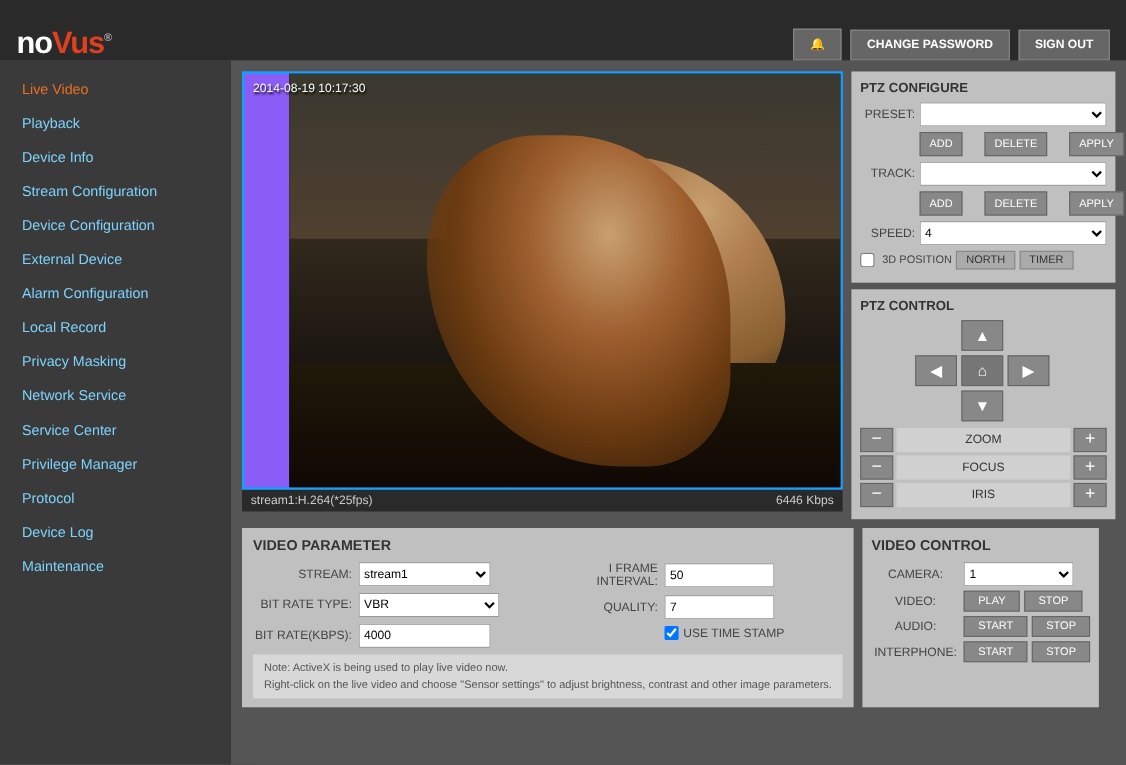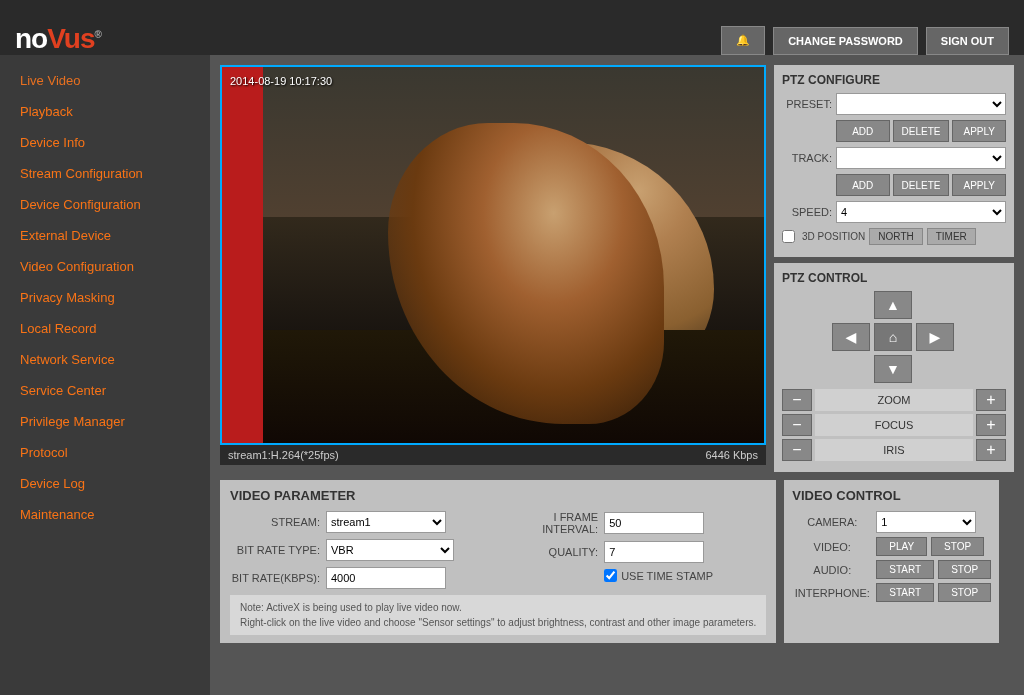--- a/index.html
+++ b/index.html
@@ -44,21 +44,21 @@
 
     
     #sidebar {
       width: 210px;
       background: #3a3a3a;
       padding: 10px 0;
       flex-shrink: 0;
     }
     .nav-item {
       padding: 8px 20px;
-      color: #f97316;
+      color: #7dd3fc;
       cursor: pointer;
       font-size: 13px;
     }
     .nav-item.active { color: #e87020; }
 
     
     #content {
       flex: 1;
       background: #555;
       padding: 10px;
@@ -73,21 +73,21 @@
       display: flex;
       gap: 8px;
     }
 
     
     #video-section {
       flex: 1;
     }
     #video-container {
       border: 2px solid #00aaff;
-      background: #b91c1c;
+      background: #8b5cf6;
       position: relative;
       width: 100%;
       height: 380px;
       padding-left: 41px;
     }
     #video-placeholder {
       width: 100%;
       height: 100%;
       background: #1a1a1a;
       display: flex;
@@ -173,21 +173,21 @@
       background: #888;
       border: 1px solid #666;
       color: white;
       padding: 3px 8px;
       font-size: 10px;
       cursor: pointer;
       height: 22px;
     }
     .ptz-btn-row {
       display: flex;
-      gap: 3px;
+      gap: 20px;
       margin-bottom: 5px;
       padding-left: 54px;
     }
     .ptz-btn-row .ptz-btn { flex: 1; }
 
     
     #ptz-pad {
       display: grid;
       grid-template-columns: 40px 40px 40px;
       grid-template-rows: 30px 30px 30px;
@@ -404,23 +404,23 @@
 
 <div id="main">
 
   <div id="sidebar">
     <div class="nav-item active">Live Video</div>
     <div class="nav-item">Playback</div>
     <div class="nav-item">Device Info</div>
     <div class="nav-item">Stream Configuration</div>
     <div class="nav-item">Device Configuration</div>
     <div class="nav-item">External Device</div>
-    <div class="nav-item">Video Configuration</div>
+    <div class="nav-item">Alarm Configuration</div>
+    <div class="nav-item">Local Record</div>
     <div class="nav-item">Privacy Masking</div>
-    <div class="nav-item">Local Record</div>
     <div class="nav-item">Network Service</div>
     <div class="nav-item">Service Center</div>
     <div class="nav-item">Privilege Manager</div>
     <div class="nav-item">Protocol</div>
     <div class="nav-item">Device Log</div>
     <div class="nav-item">Maintenance</div>
   </div>
 
   <div id="content">
 

